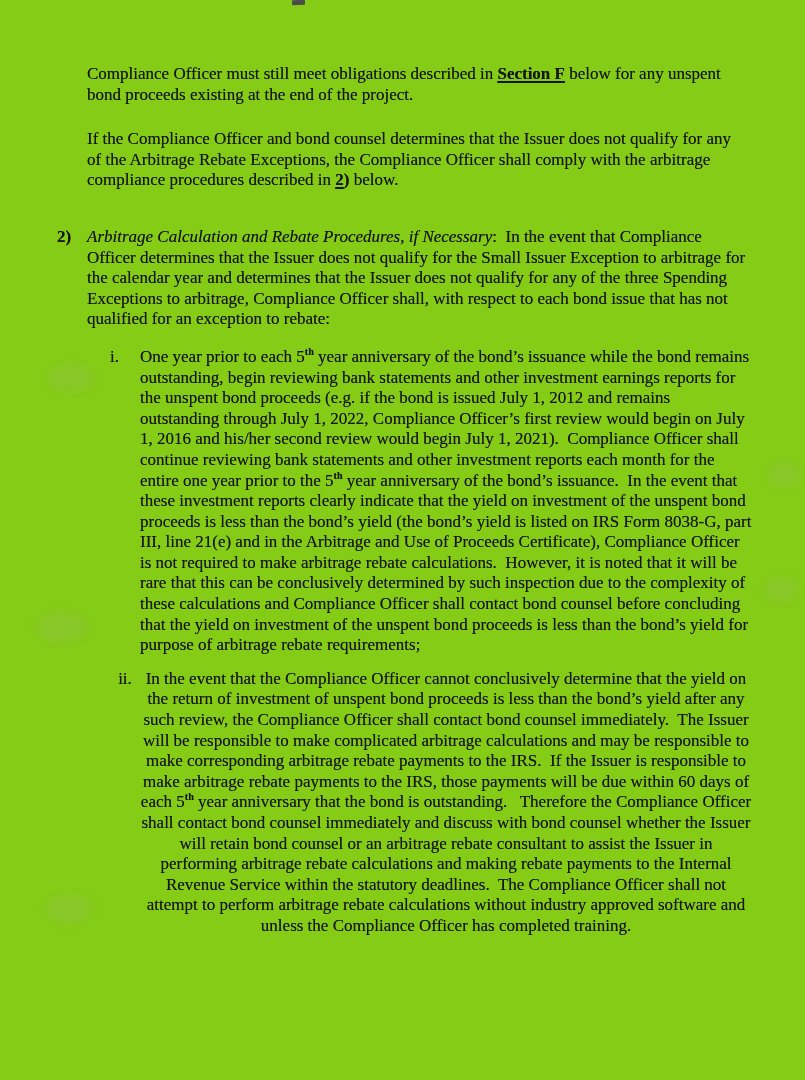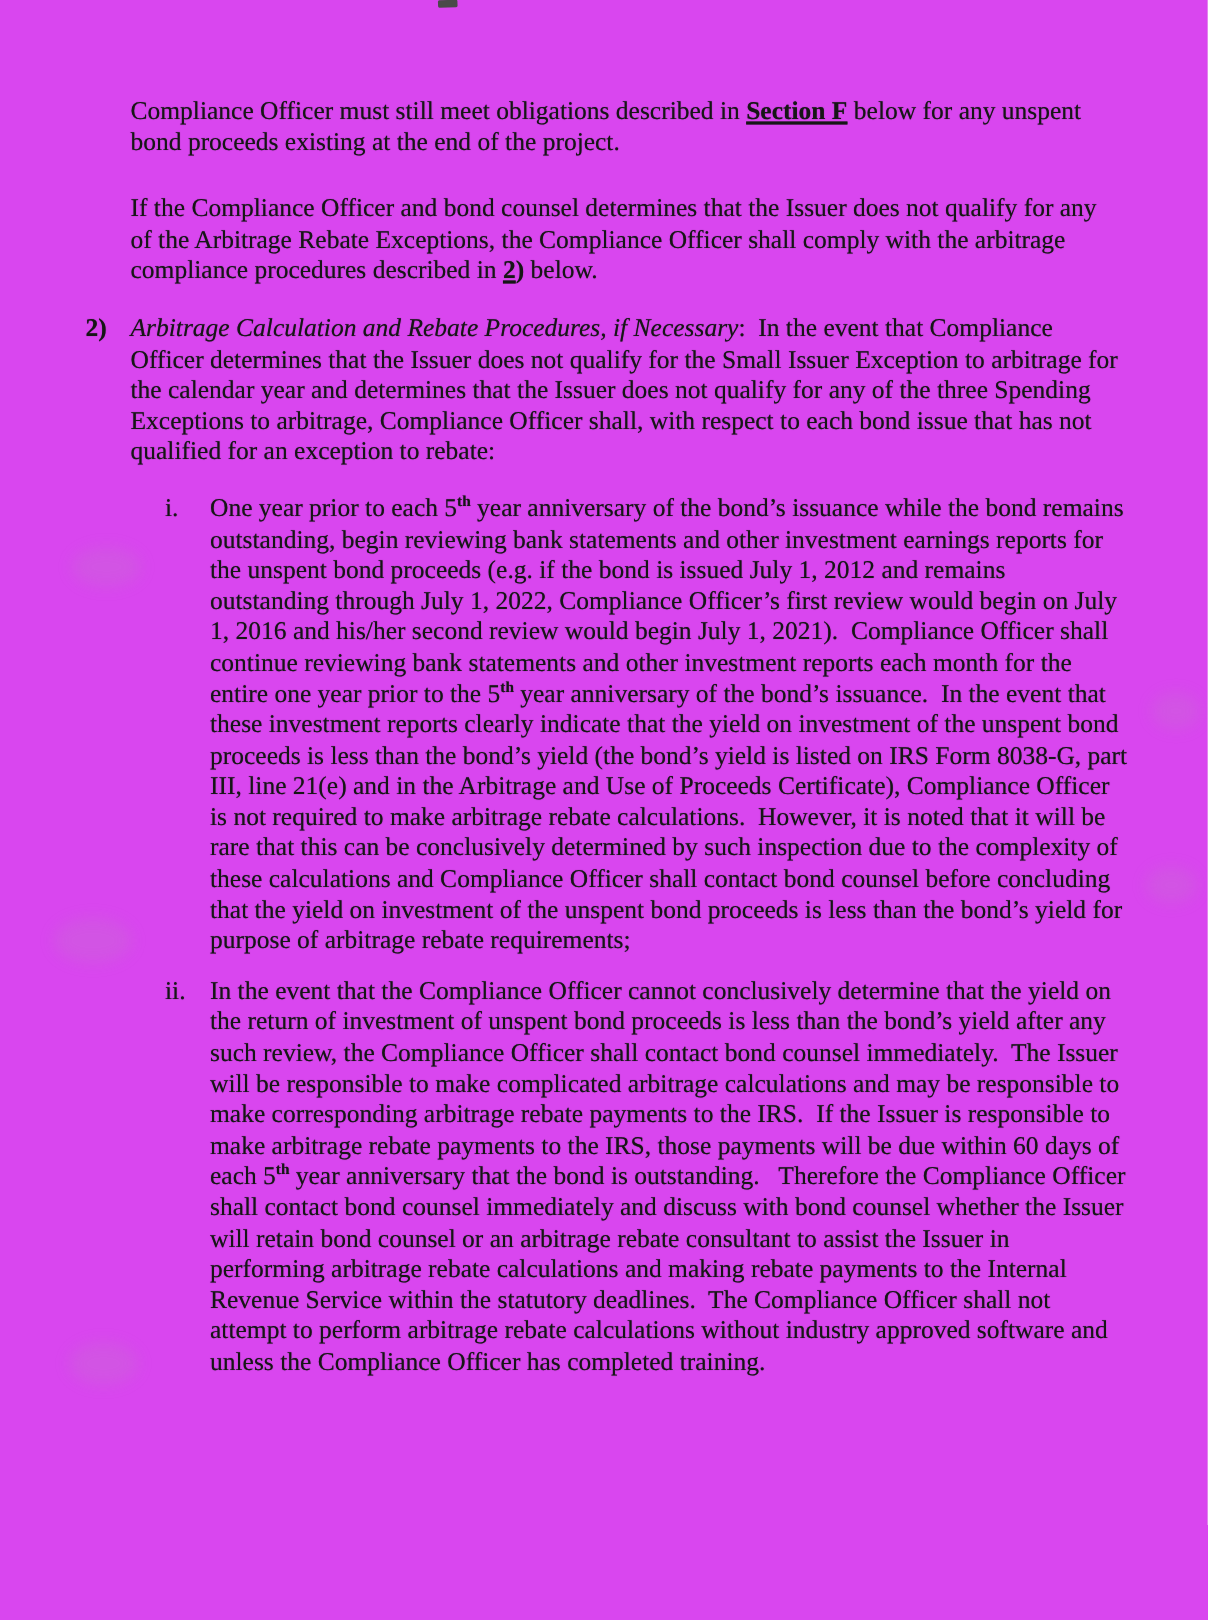--- a/index.html
+++ b/index.html
@@ -4,21 +4,21 @@
 <style>
   html, body { margin: 0; padding: 0; }
   body {
     width: 805px; height: 1080px;
     background: #f0f0ee;
     overflow: hidden;
   }
   .page {
     position: relative;
     width: 805px; height: 1080px;
-    background: #d946ef;
+    background: #84cc16;
     overflow: hidden;
     font-family: "Liberation Serif", "DejaVu Serif", serif;
     font-size: 17px;
     line-height: 20.6px;
     color: #161616;
     box-sizing: border-box;
     padding-top: 64px;
     text-shadow: 0 0 0.6px rgba(25,25,25,0.65);
   }
   
@@ -40,42 +40,42 @@
   .smudge.s3 { left: 46px;  top: 895px; width: 46px; height: 28px; }
   .smudge.s4 { left: 768px; top: 462px; width: 32px; height: 24px; }
   .smudge.s5 { left: 764px; top: 578px; width: 34px; height: 24px; }
 
   
   .para {
     margin: 0 57px 0 87px;
     white-space: pre-wrap;
   }
   .para.p1 { margin-bottom: 24px; }
-  .para.p2 { margin-bottom: 18px; }
+  .para.p2 { margin-bottom: 36px; }
   .li {
     display: flex;
     align-items: flex-start;
   }
   .li .marker {
     flex: 0 0 auto;
     white-space: pre;
   }
   .li .content {
     flex: 1 1 auto;
     white-space: pre-wrap;
   }
   .li-main {
     margin: 0 57px 17px 57px;
   }
   .li-main .marker { width: 30px; font-weight: bold; }
   .li-sub {
     margin: 0 53px 13px 110px;
   }
   .li-sub .marker { width: 30px; }
-  .li-sub.last { margin-bottom: 0; }
+  .li-sub.last { margin-bottom: 0; text-align: center; }
 
   
   .b { font-weight: bold; }
   .i { font-style: italic; }
   .u { text-decoration: underline; text-decoration-thickness: 1.5px; text-underline-offset: 2px; }
   .sup { font-size: 0.6em; vertical-align: super; line-height: 0; font-weight: bold; }
 </style>
 </head>
 <body>
 

